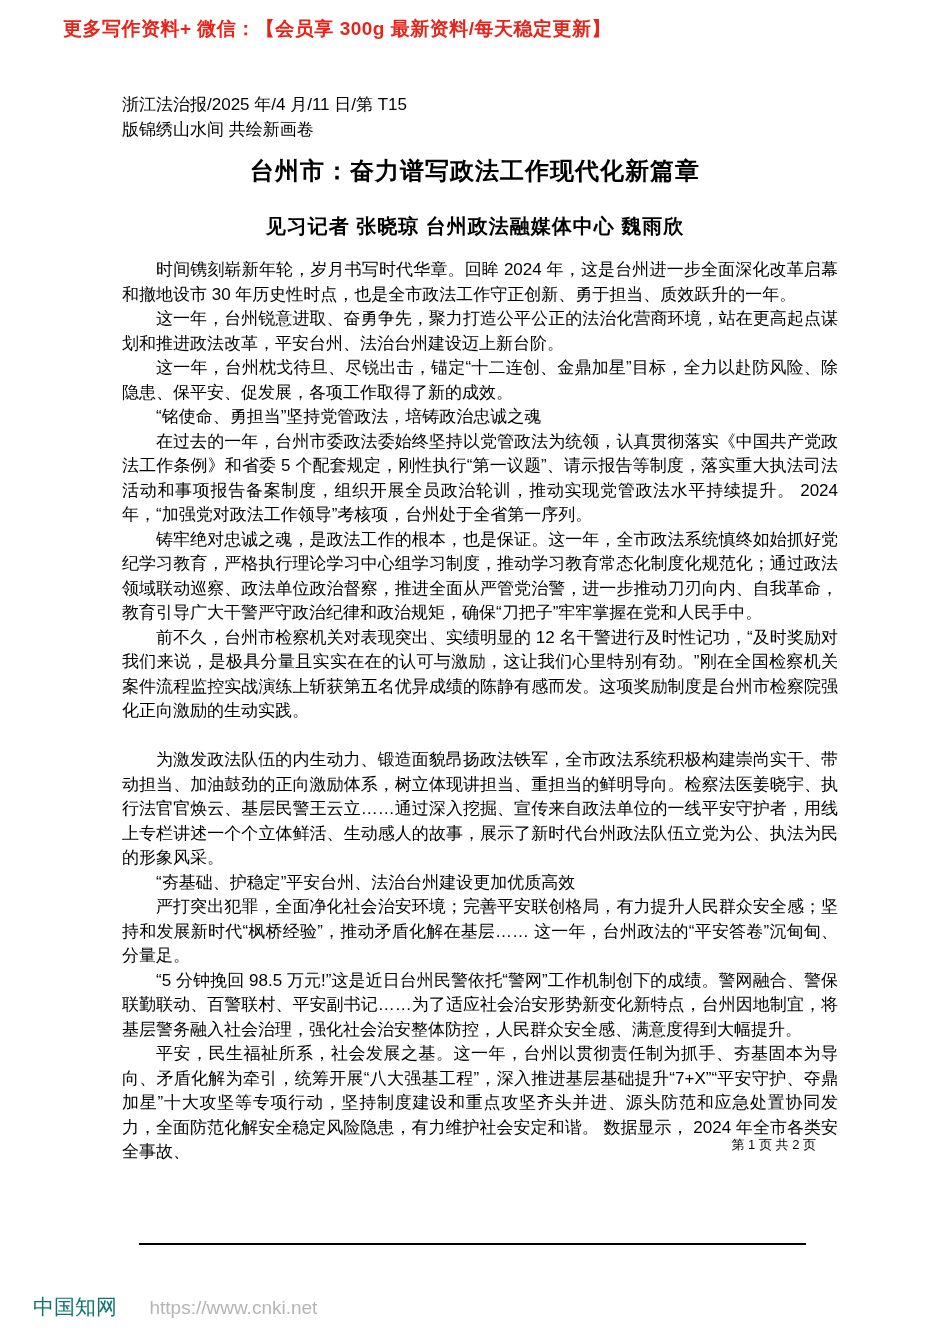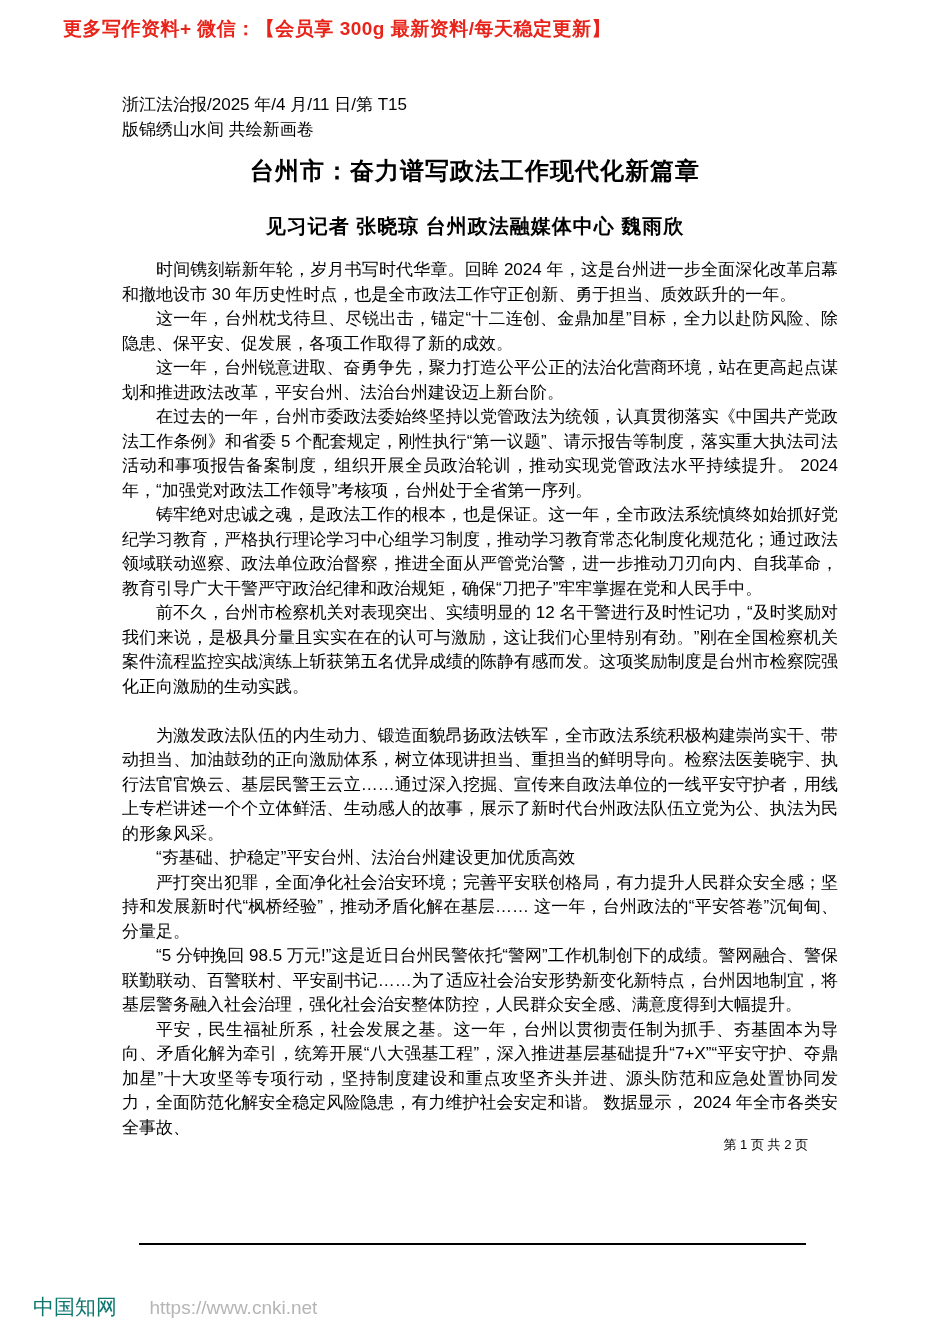--- a/index.html
+++ b/index.html
@@ -74,21 +74,21 @@
   }
   .para {
     margin: 0;
     text-indent: 2em;
   }
   .para.gap-before {
     margin-top: 24.5px;
   }
   .page-num {
     position: absolute;
-    right: 142px;
+    right: 134px;
     top: 1136px;
     font-size: 13px;
     color: #000000;
   }
   .divider {
     position: absolute;
     left: 139px;
     top: 1243px;
     width: 667px;
     height: 2px;
@@ -122,22 +122,23 @@
     <div>浙江法治报/2025 年/4 月/11 日/第 T15</div>
     <div>版锦绣山水间 共绘新画卷</div>
   </div>
 
   <h1 class="title">台州市：奋力谱写政法工作现代化新篇章</h1>
 
   <div class="byline">见习记者  张晓琼  台州政法融媒体中心  魏雨欣</div>
 
   <div class="content">
     <p class="para">时间镌刻崭新年轮，岁月书写时代华章。回眸 2024 年，这是台州进一步全面深化改革启幕和撤地设市 30 年历史性时点，也是全市政法工作守正创新、勇于担当、质效跃升的一年。</p>
+    <p class="para">这一年，台州锐意进取、奋勇争先，聚力打造公平公正的法治化营商环境，站在更高起点谋划和推进政法改革，平安台州、法治台州建设迈上新台阶。</p>
     <p class="para">这一年，台州枕戈待旦、尽锐出击，锚定“十二连创、金鼎加星”目标，全力以赴防风险、除隐患、保平安、促发展，各项工作取得了新的成效。</p>
-    <p class="para">这一年，台州锐意进取、奋勇争先，聚力打造公平公正的法治化营商环境，站在更高起点谋划和推进政法改革，平安台州、法治台州建设迈上新台阶。</p>
+    <p class="para">“铭使命、勇担当”坚持党管政法，培铸政治忠诚之魂</p>
     <p class="para">在过去的一年，台州市委政法委始终坚持以党管政法为统领，认真贯彻落实《中国共产党政法工作条例》和省委 5 个配套规定，刚性执行“第一议题”、请示报告等制度，落实重大执法司法活动和事项报告备案制度，组织开展全员政治轮训，推动实现党管政法水平持续提升。 2024 年，“加强党对政法工作领导”考核项，台州处于全省第一序列。</p>
     <p class="para">铸牢绝对忠诚之魂，是政法工作的根本，也是保证。这一年，全市政法系统慎终如始抓好党纪学习教育，严格执行理论学习中心组学习制度，推动学习教育常态化制度化规范化；通过政法领域联动巡察、政法单位政治督察，推进全面从严管党治警，进一步推动刀刃向内、自我革命，教育引导广大干警严守政治纪律和政治规矩，确保“刀把子”牢牢掌握在党和人民手中。</p>
     <p class="para">前不久，台州市检察机关对表现突出、实绩明显的 12 名干警进行及时性记功，“及时奖励对我们来说，是极具分量且实实在在的认可与激励，这让我们心里特别有劲。”刚在全国检察机关案件流程监控实战演练上斩获第五名优异成绩的陈静有感而发。这项奖励制度是台州市检察院强化正向激励的生动实践。</p>
     <p class="para gap-before">为激发政法队伍的内生动力、锻造面貌昂扬政法铁军，全市政法系统积极构建崇尚实干、带动担当、加油鼓劲的正向激励体系，树立体现讲担当、重担当的鲜明导向。检察法医姜晓宇、执行法官官焕云、基层民警王云立……通过深入挖掘、宣传来自政法单位的一线平安守护者，用线上专栏讲述一个个立体鲜活、生动感人的故事，展示了新时代台州政法队伍立党为公、执法为民的形象风采。</p>
     <p class="para">“夯基础、护稳定”平安台州、法治台州建设更加优质高效</p>
     <p class="para">严打突出犯罪，全面净化社会治安环境；完善平安联创格局，有力提升人民群众安全感；坚持和发展新时代“枫桥经验”，推动矛盾化解在基层…… 这一年，台州政法的“平安答卷”沉甸甸、分量足。</p>
     <p class="para">“5 分钟挽回 98.5 万元!”这是近日台州民警依托“警网”工作机制创下的成绩。警网融合、警保联勤联动、百警联村、平安副书记……为了适应社会治安形势新变化新特点，台州因地制宜，将基层警务融入社会治理，强化社会治安整体防控，人民群众安全感、满意度得到大幅提升。</p>
     <p class="para">平安，民生福祉所系，社会发展之基。这一年，台州以贯彻责任制为抓手、夯基固本为导向、矛盾化解为牵引，统筹开展“八大强基工程”，深入推进基层基础提升“7+X”“平安守护、夺鼎加星”十大攻坚等专项行动，坚持制度建设和重点攻坚齐头并进、源头防范和应急处置协同发力，全面防范化解安全稳定风险隐患，有力维护社会安定和谐。 数据显示， 2024 年全市各类安全事故、</p>
   </div>
 

